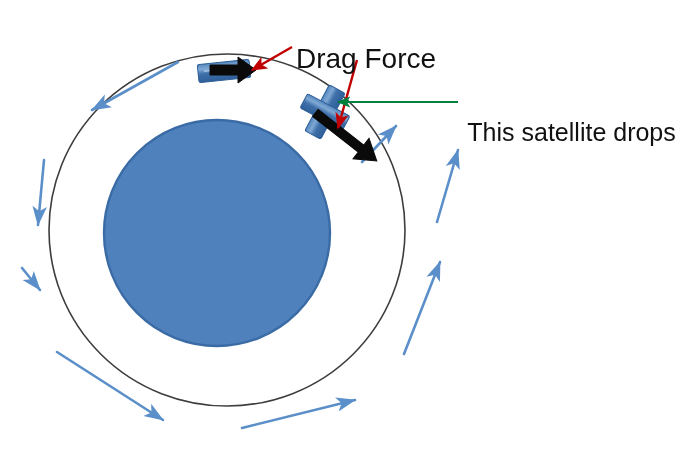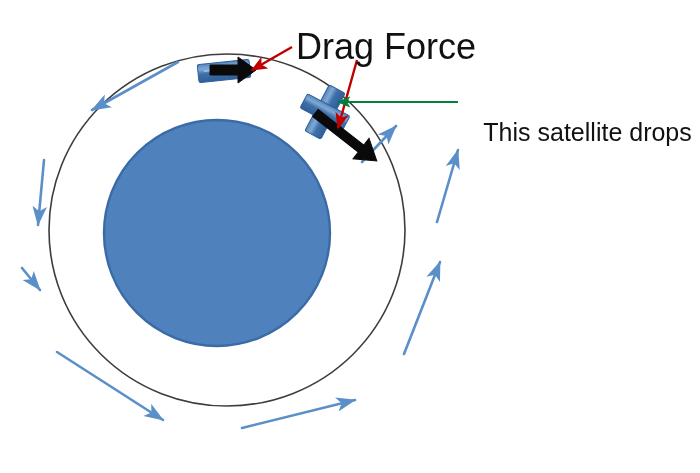--- a/index.html
+++ b/index.html
@@ -25,25 +25,25 @@
   .label-text {
     position: absolute;
     color: #111111;
     font-family: "Liberation Sans", sans-serif;
     font-weight: 400;
     line-height: 1.18;
     white-space: pre;
   }
   #drag-force-label {
     left: 296px;
-    top: 26px;
-    font-size: 36px;
+    top: 42px;
+    font-size: 28px;
   }
   #satellite-note-label {
-    left: 456px;
+    left: 440px;
     top: 88px;
     font-size: 25px;
   }
 </style>
 </head>
 <body>
 
 <div id="stage">
 
   <svg id="diagram-svg" viewBox="0 0 700 473">

